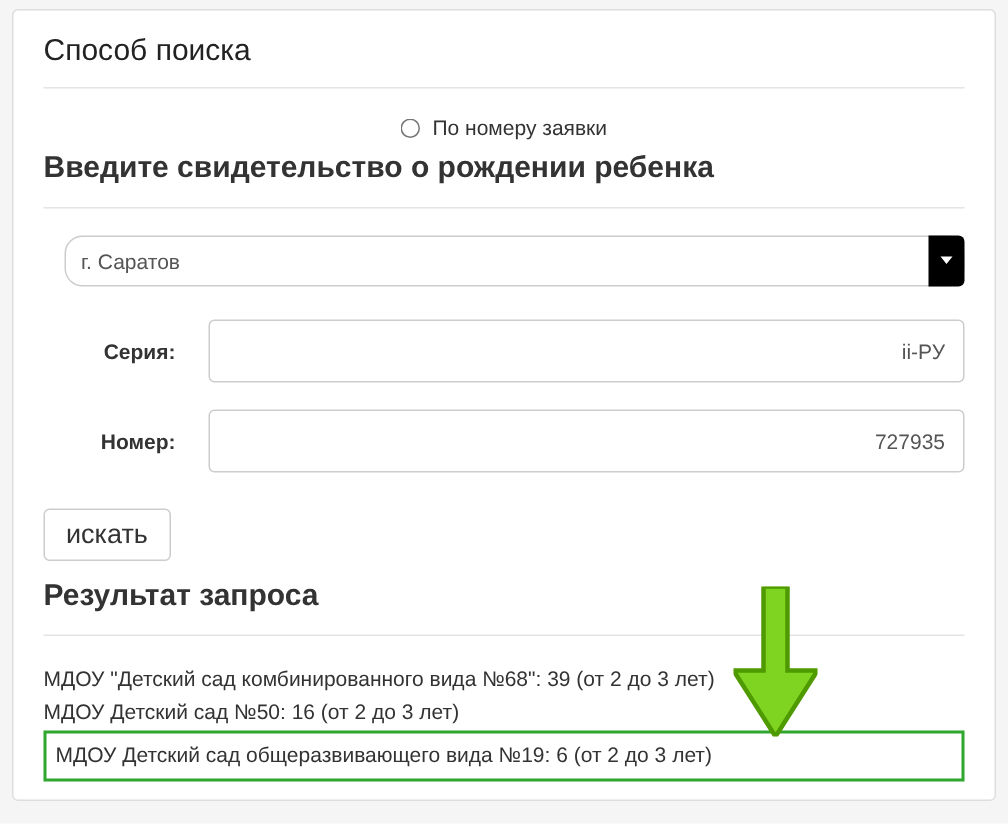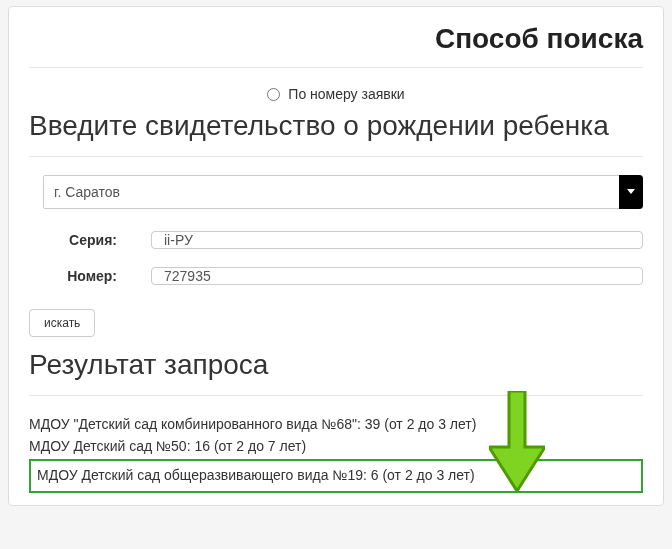--- a/index.html
+++ b/index.html
@@ -11,29 +11,28 @@
       height: 549px;
     }
     .panel {
       background: #ffffff;
       border: 1px solid #dddddd;
       border-radius: 4px;
       margin: 6px 8px;
       padding: 16px 20px 12px;
     }
     h1 {
-      font-size: 28px;
-      font-weight: bold;
+      font-size: 20px;
+      font-weight: normal;
       color: #222;
       margin-bottom: 12px;
-      text-align: right;
     }
     h2.section-title {
-      font-size: 28px;
-      font-weight: normal;
+      font-size: 20px;
+      font-weight: bold;
       color: #333;
       margin: 8px 0 14px;
     }
     hr.divider {
       border: none;
       border-top: 1px solid #e4e4e4;
       margin: 6px 0 18px;
     }
     .radio-row {
       display: flex;
@@ -49,21 +48,21 @@
     .indent-block {
       margin-left: 0;
     }
     .select-wrap {
       margin: 0 0 22px 14px;
     }
     select.city-select {
       width: 100%;
       height: 34px;
       border: 1px solid #cccccc;
-      border-radius: 2px;
+      border-radius: 12px;
       padding: 4px 10px;
       font-size: 14px;
       color: #555;
       background: #fff;
       appearance: none;
       -webkit-appearance: none;
       background-image: linear-gradient(45deg, transparent 50%, #fff 50%), linear-gradient(135deg, #fff 50%, transparent 50%), linear-gradient(#000,#000);
       background-position: calc(100% - 14px) 14px, calc(100% - 9px) 14px, calc(100% - 24px) 0;
       background-size: 5px 5px, 5px 5px, 0 0;
       background-repeat: no-repeat;
@@ -88,46 +87,46 @@
       border-left: 4px solid transparent;
       border-right: 4px solid transparent;
       border-top: 5px solid #fff;
       z-index: 2;
       pointer-events: none;
     }
     .form-row {
       display: flex;
       align-items: center;
       margin: 0 0 18px 14px;
-      gap: 12px;
     }
     .form-row label {
       width: 96px;
       text-align: right;
       padding-right: 22px;
       font-size: 14px;
       font-weight: bold;
       color: #333;
     }
     .form-row input[type=text] {
       flex: 1;
-      height: 18px;
+      height: 34px;
       border: 1px solid #cccccc;
       border-radius: 4px;
-      padding: 4px 12px;
+      padding: 20px 12px;
       font-size: 14px;
       color: #555;
+      text-align: right;
     }
     .search-btn {
       display: inline-block;
       background: #fff;
       border: 1px solid #cccccc;
       border-radius: 4px;
       padding: 6px 14px;
-      font-size: 12px;
+      font-size: 18px;
       color: #333;
       cursor: pointer;
       margin: 6px 0 4px 0;
     }
     .results {
       font-size: 14px;
       color: #333;
       line-height: 1.55;
       margin-top: 10px;
     }
@@ -180,21 +179,21 @@
     </div>
   </div>
 
   <button class="search-btn">искать</button>
 
   <h2 class="section-title" style="margin-top:8px;">Результат запроса</h2>
   <hr class="divider">
 
   <div class="results">
     <div>МДОУ "Детский сад комбинированного вида №68": 39 (от 2 до 3 лет)</div>
-    <div>МДОУ Детский сад №50: 16 (от 2 до 7 лет)</div>
+    <div>МДОУ Детский сад №50: 16 (от 2 до 3 лет)</div>
     <div class="highlight-box">
       <span>МДОУ Детский сад общеразвивающего вида №19: 6 (от 2 до 3 лет)</span>
     </div>
   </div>
 
   <div class="arrow-wrap">
     <svg width="56" height="100" viewBox="0 0 56 100">
       <path d="M20 0 L36 0 L36 56 L56 56 L28 100 L0 56 L20 56 Z" fill="#7FD321" stroke="#4E9A00" stroke-width="3"></path>
     </svg>
   </div>

